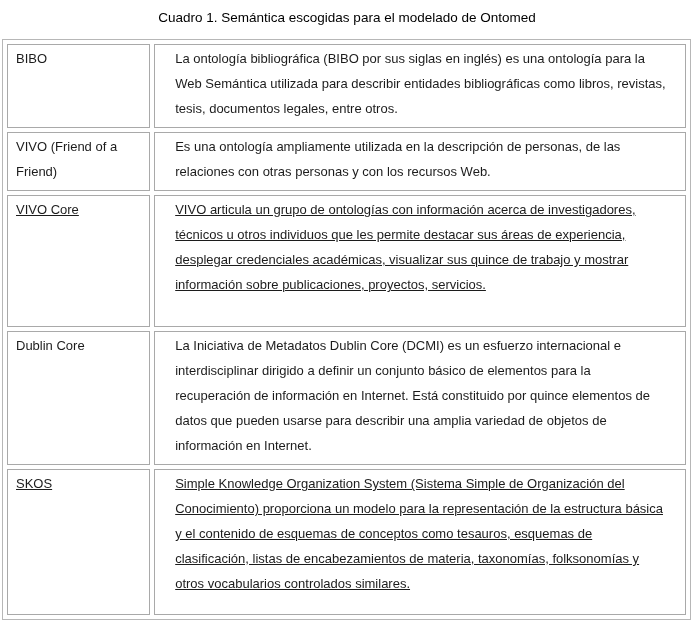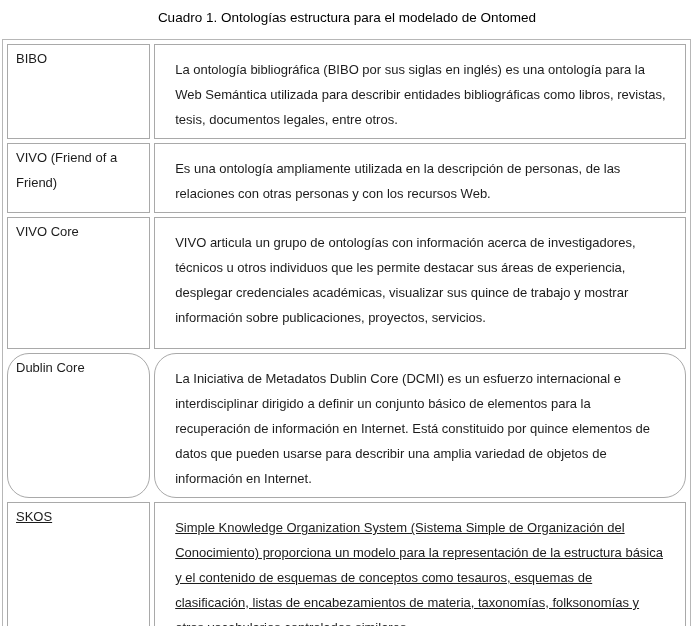--- a/index.html
+++ b/index.html
@@ -41,33 +41,33 @@
     background: #ffffff;
     box-sizing: border-box;
     overflow: hidden;
   }
   td.name-cell {
     width: 143px;
     padding: 1px 6px 6px 8px;
   }
   td.desc-cell {
     width: 531px;
-    padding: 12px 18px 6px 20px;
+    padding: 1px 18px 6px 20px;
   }
   tr.row-1 td { height: 83px; }
   tr.row-2 td { height: 58px; }
-  tr.row-3 td { height: 132px; }
-  tr.row-4 td { height: 132px; border-radius: 22px; }
+  tr.row-3 td { height: 132px; text-decoration: underline; }
+  tr.row-4 td { height: 132px; }
   tr.row-5 td { height: 146px; text-decoration: underline; }
 </style>
 </head>
 <body>
 
 <div class="caption">
-  <span class="caption-label">Cuadro 1.</span><span> Ontologías estructura para el modelado de Ontomed</span>
+  <span class="caption-label">Cuadro 1.</span><span> Semántica escogidas para el modelado de Ontomed</span>
 </div>
 
 <table class="ontology-table">
   <tbody>
     <tr class="row-1">
       <td class="name-cell">BIBO</td>
       <td class="desc-cell">La ontología bibliográfica (BIBO por sus siglas en inglés) es una ontología para la Web Semántica utilizada para describir entidades bibliográficas como libros, revistas, tesis, documentos legales, entre otros.</td>
     </tr>
     <tr class="row-2">
       <td class="name-cell">VIVO (Friend of a Friend)</td>

